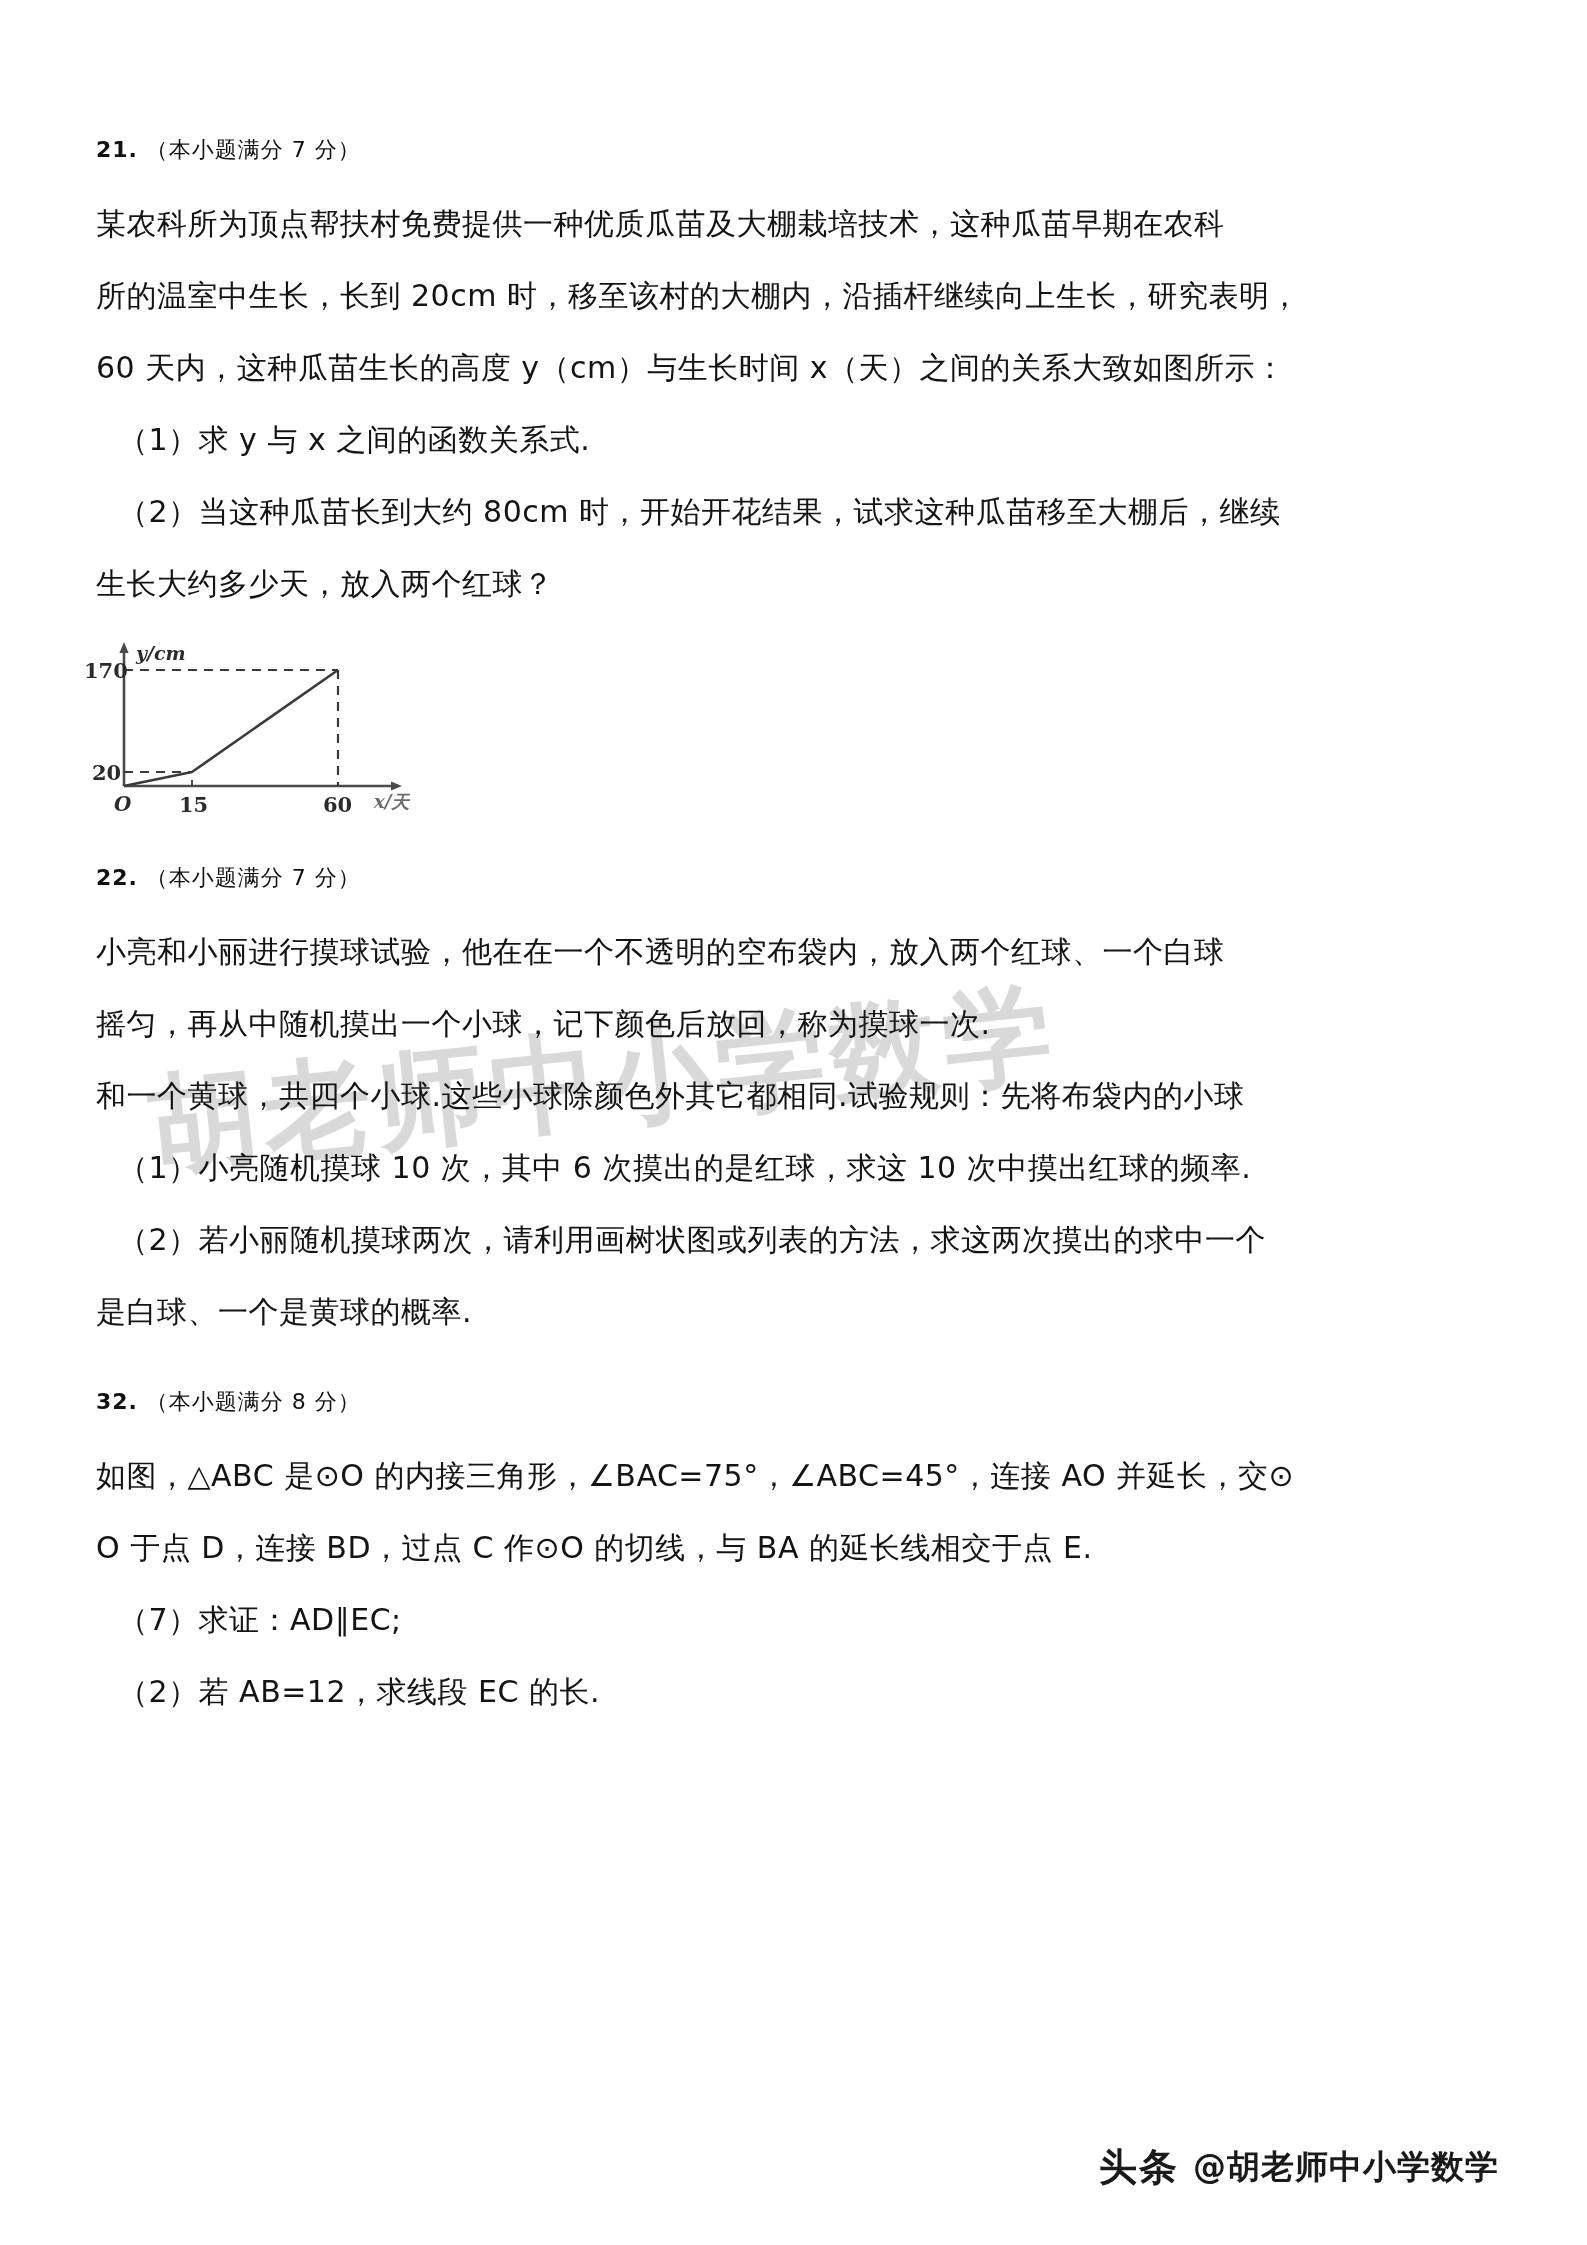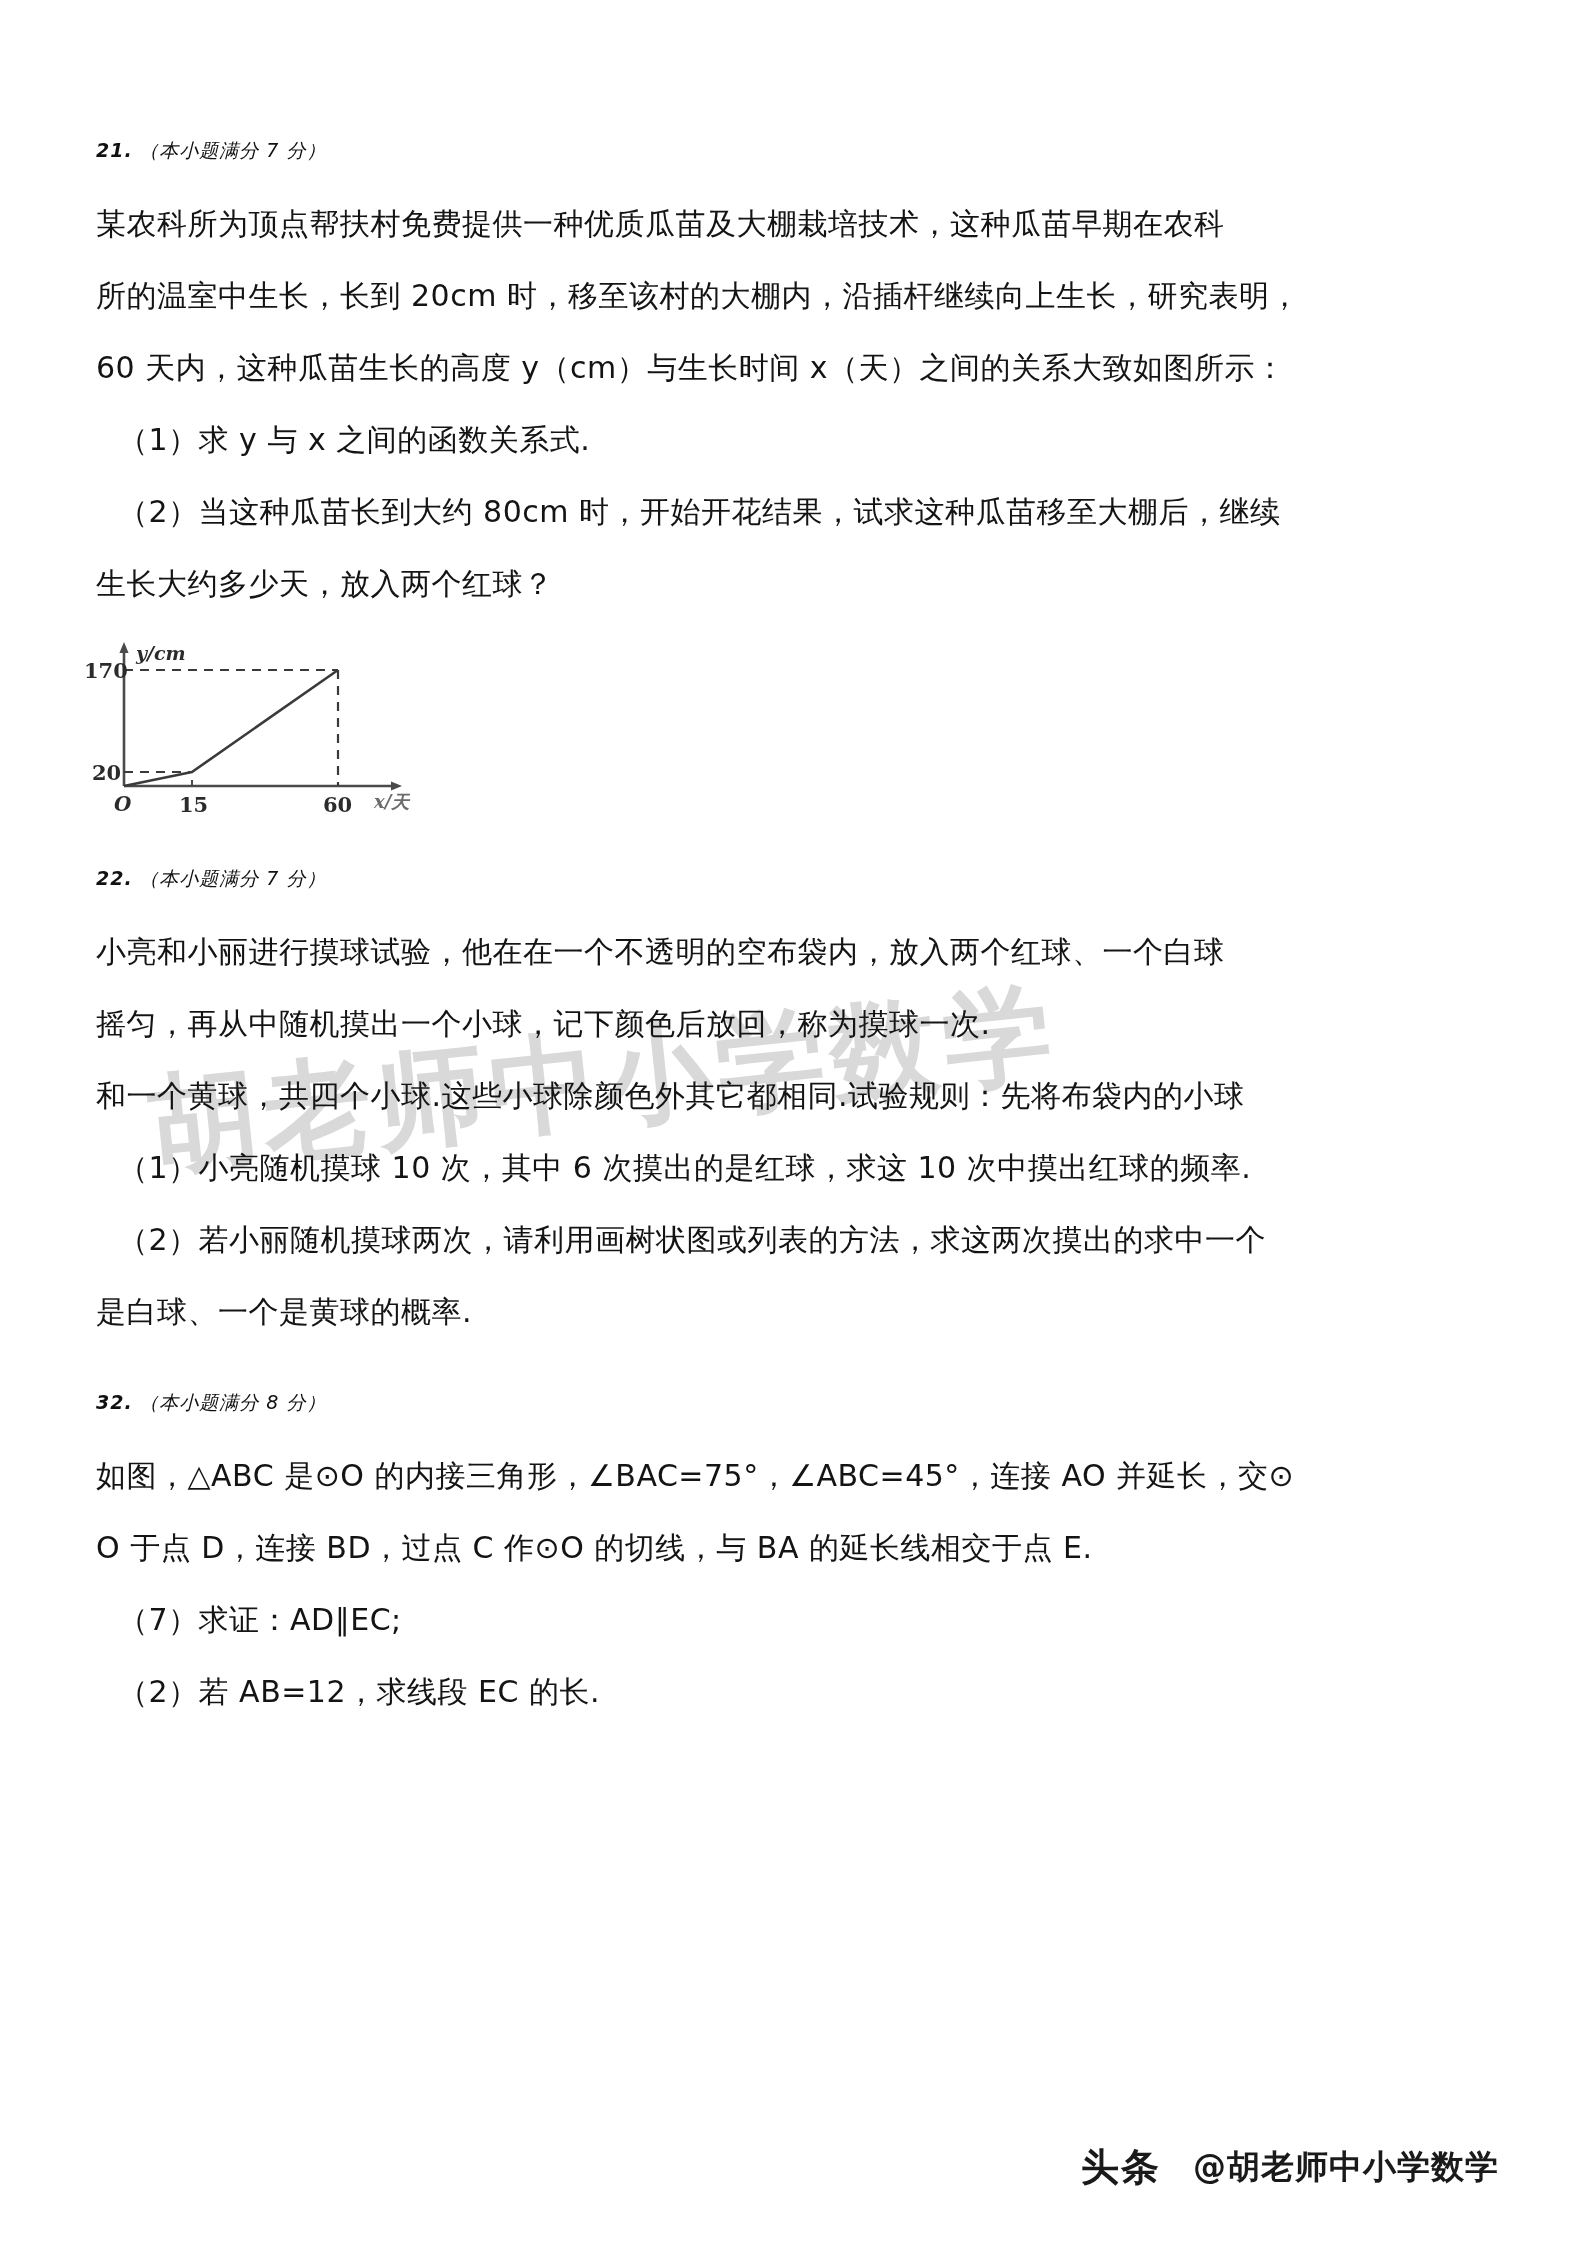--- a/index.html
+++ b/index.html
@@ -47,26 +47,25 @@
 
   .qline {
     font-family: "DejaVu Sans", "Liberation Sans", sans-serif;
     color: #141414;
     font-size: 30px;
     line-height: 72px;
     white-space: nowrap;
     letter-spacing: 0.5px;
   }
   .qhead {
-    font-size: 19px;
+    font-size: 22px;
     font-weight: 600;
     line-height: 76px;
     color: #111111;
     white-space: nowrap;
-    font-style: italic;
   }
   .qhead .num { font-weight: 700; letter-spacing: 1px; }
   .qhead .paren { font-weight: 400; letter-spacing: 1px; }
 
   .sub { padding-left: 22px; }
 
   .spacer-sm { height: 16px; }
 
   
   .figure-wrap {
@@ -82,21 +81,21 @@
     height: 185px;
   }
 
   
   .footer {
     position: absolute;
     right: 88px;
     bottom: 52px;
     display: flex;
     align-items: center;
-    gap: 32px;
+    gap: 14px;
     z-index: 3;
   }
   .footer-badge {
     font-family: "DejaVu Sans", "Liberation Sans", sans-serif;
     font-size: 38px;
     font-weight: 700;
     color: #1a1a1a;
     letter-spacing: 2px;
     white-space: nowrap;
   }

